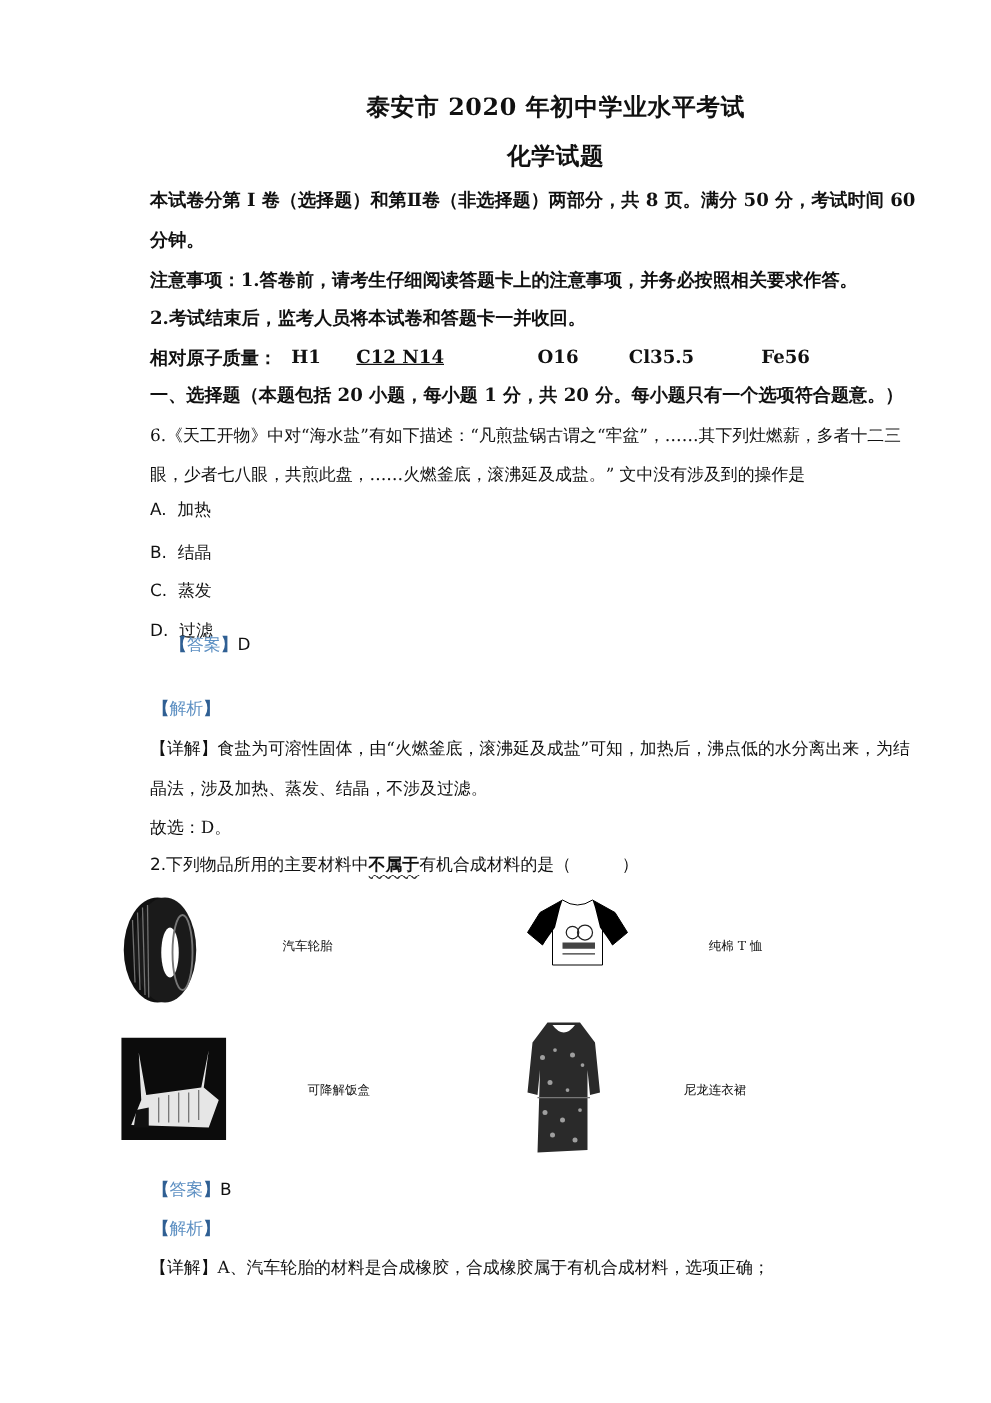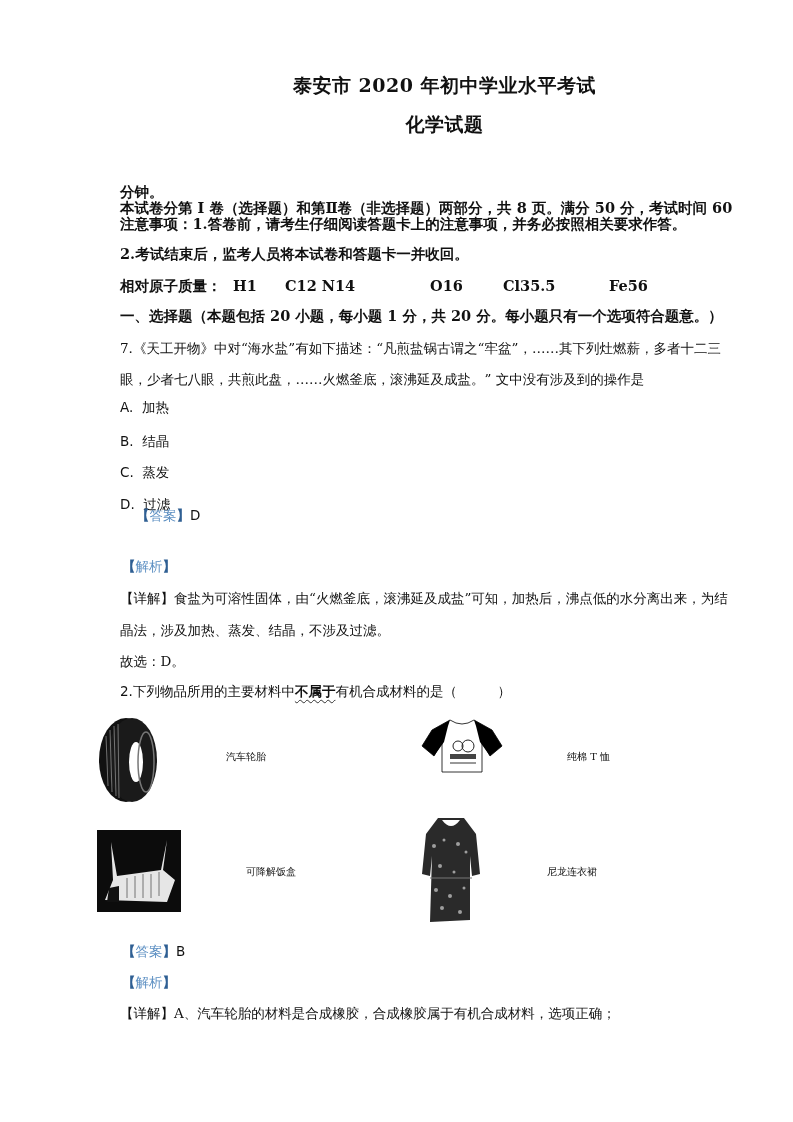--- a/index.html
+++ b/index.html
@@ -20,37 +20,37 @@
     .imgbox { position: absolute; }
     .cap { font-size: 10px; margin-left: 12px; }
     .lbl { font-size: 13px; font-family: "Liberation Serif", serif; }
   </style>
 </head>
 <body>
 
 <div class="abs title" style="top:73px;">泰安市 2020 年初中学业水平考试</div>
 <div class="abs title" style="top:112px;">化学试题</div>
 
-<div class="abs bold" style="left:72px; top:151px;margin-top:48px;">本试卷分第 I 卷（选择题）和第Ⅱ卷（非选择题）两部分，共 8 页。满分 50 分，考试时间 60</div>
+<div class="abs bold" style="left:72px; top:151px;">本试卷分第 I 卷（选择题）和第Ⅱ卷（非选择题）两部分，共 8 页。满分 50 分，考试时间 60</div>
 <div class="abs bold" style="left:72px; top:183px;">分钟。</div>
 <div class="abs bold" style="left:72px; top:215px;">注意事项：1.答卷前，请考生仔细阅读答题卡上的注意事项，并务必按照相关要求作答。</div>
 <div class="abs bold" style="left:72px; top:245px;">2.考试结束后，监考人员将本试卷和答题卡一并收回。</div>
 
 <div class="abs bold" style="left:72px; top:277px;">
   <span>相对原子质量：</span>
 </div>
 <div class="abs bold" style="left:185px; top:277px;">H1</div>
-<div class="abs bold" style="left:237px; top:277px;">C12 N14</div>
+<div class="abs bold" style="left:237px; top:277px;text-decoration:underline;">C12 N14</div>
 <div class="abs bold" style="left:382px; top:277px;">O16</div>
 <div class="abs bold" style="left:455px; top:277px;text-align:center;">Cl35.5</div>
 <div class="abs bold" style="left:561px; top:277px;">Fe56</div>
 
 <div class="abs bold" style="left:72px; top:307px;">一、选择题（本题包括 20 小题，每小题 1 分，共 20 分。每小题只有一个选项符合题意。）</div>
 
-<div class="abs body" style="left:72px; top:340px;">7.《天工开物》中对“海水盐”有如下描述：“凡煎盐锅古谓之“牢盆”，……其下列灶燃薪，多者十二三</div>
+<div class="abs body" style="left:72px; top:340px;">6.《天工开物》中对“海水盐”有如下描述：“凡煎盐锅古谓之“牢盆”，……其下列灶燃薪，多者十二三</div>
 <div class="abs body" style="left:72px; top:371px;">眼，少者七八眼，共煎此盘，……火燃釜底，滚沸延及成盐。” 文中没有涉及到的操作是</div>
 
 <div class="abs opt" style="left:72px; top:387px;margin-top:12px;">
   <span>A.</span>&nbsp;&nbsp;<span>加热</span>
 </div>
 <div class="abs opt" style="left:72px; top:433px;">
   <span>B.</span>&nbsp;&nbsp;<span>结晶</span>
 </div>
 <div class="abs opt" style="left:72px; top:464px;">
   <span>C.</span>&nbsp;&nbsp;<span>蒸发</span>

